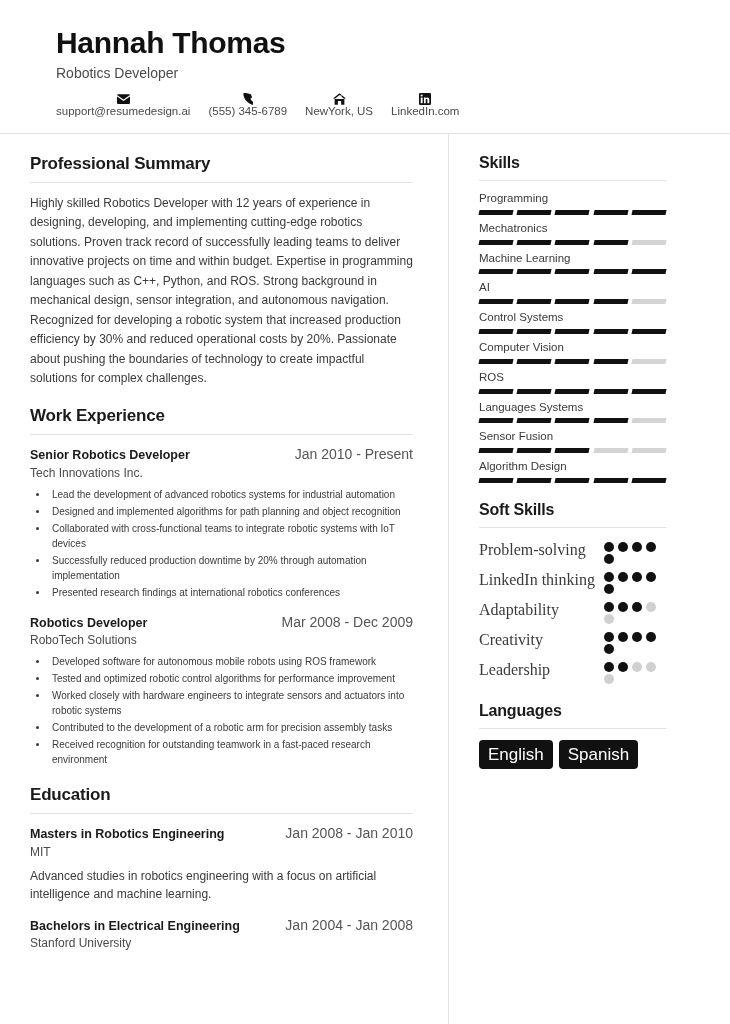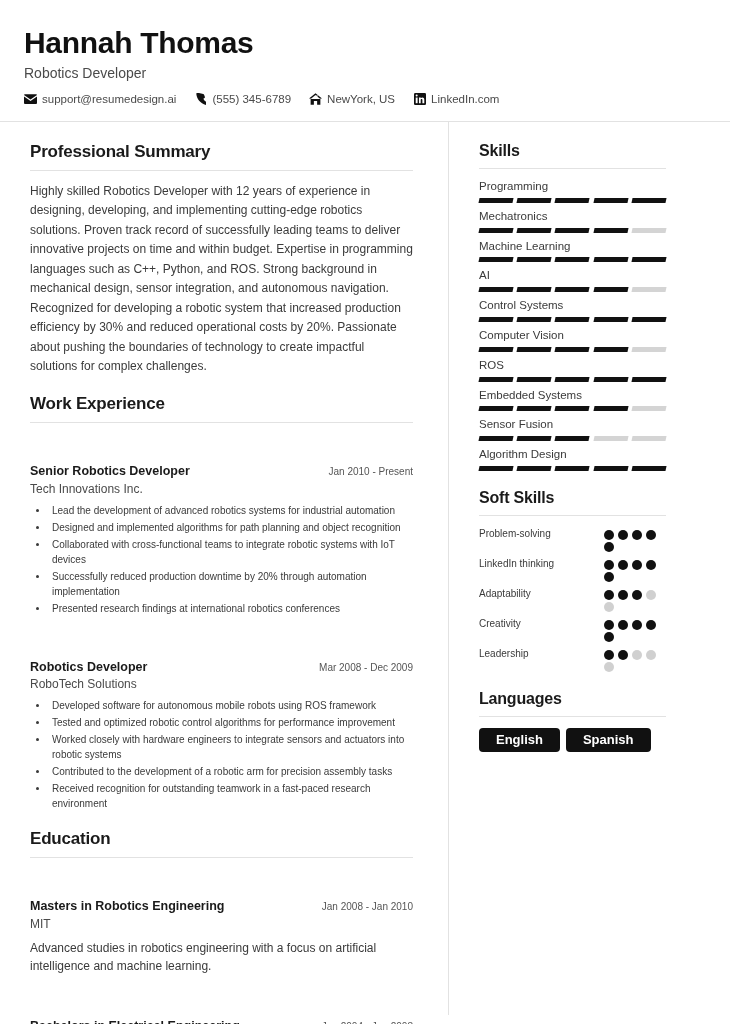--- a/index.html
+++ b/index.html
@@ -9,21 +9,21 @@
     height: 1024px;
     background: #ffffff;
     font-family: "Liberation Sans", sans-serif;
     color: #333333;
     overflow: hidden;
   }
   .page { width: 730px; height: 1024px; position: relative; background:#fff; }
 
   
   .header {
-    padding: 26px 40px 16px 24px;
+    padding: 26px 40px 16px 56px;
     border-bottom: 1px solid #e2e2e2;
   }
   .name {
     font-size: 30px;
     font-weight: bold;
     color: #111111;
     letter-spacing: -0.3px;
     line-height: 1.1;
     margin: 0 0 6px 0;
   }
@@ -34,21 +34,21 @@
     font-weight: normal;
   }
   .contact-row {
     display: flex;
     align-items: center;
     flex-wrap: wrap;
     gap: 18px;
     font-size: 11.5px;
     color: #4a4a4a;
   }
-  .contact-item { display: flex; align-items: center; gap: 5px; white-space: nowrap; }
+  .contact-item { display: flex; align-items: center; white-space: nowrap; flex-direction: column; }
   .contact-item .ico { display:inline-flex; align-items:center; justify-content:center; width: 13px; height: 12px; color:#111; }
   .contact-item .ico svg { display:block; }
 
   
   .body-cols {
     display: flex;
     align-items: stretch;
     height: 893px;
   }
   .col-main {
@@ -94,24 +94,23 @@
     justify-content: space-between;
     align-items: baseline;
   }
   .entry-title {
     font-size: 12.5px;
     font-weight: bold;
     color: #1a1a1a;
     line-height: 1.3;
   }
   .entry-date {
-    font-size: 10px;
+    font-size: 14px;
     color: #555555;
     white-space: nowrap;
-    margin-top: 32px;
   }
   .entry-org {
     font-size: 12px;
     color: #4a4a4a;
     margin-top: 1px;
     line-height: 1.35;
   }
   .bullets {
     margin: 6px 0 0 0;
     padding-left: 19px;
@@ -154,24 +153,25 @@
 
   
   .soft-row {
     display: flex;
     align-items: flex-start;
     justify-content: space-between;
     gap: 8px;
     margin-bottom: 5px;
   }
   .soft-name {
-    font-size: 10px;
+    font-size: 16px;
     color: #3a3a3a;
     line-height: 1.35;
     white-space: nowrap;
+    font-family: Liberation Serif, serif;
   }
   .dots {
     display: flex;
     flex-wrap: wrap;
     width: 62px;
     margin-top: 3px;
     row-gap: 2px;
   }
   .dot {
     width: 10px;
@@ -180,23 +180,23 @@
     background: #d0d0d0;
     margin-right: 4px;
   }
   .dot.on { background: #111111; }
 
   
   .lang-wrap { display: flex; flex-wrap: wrap; gap: 6px; }
   .lang-chip {
     background: #111111;
     color: #ffffff;
-    font-size: 13px;
-    font-weight: bold;
-    padding: 4px 17px;
+    font-size: 17px;
+    font-weight: normal;
+    padding: 4px 9px;
     border-radius: 4px;
     line-height: 1.25;
   }
 </style>
 </head>
 <body>
 
 <div class="page">
 
   <div class="header">
@@ -380,21 +380,21 @@
               <div class="skill-name">ROS</div>
               <div class="skill-bar">
                 <span class="seg on"></span>
                 <span class="seg on"></span>
                 <span class="seg on"></span>
                 <span class="seg on"></span>
                 <span class="seg on"></span>
               </div>
             </div>
             <div class="skill-row">
-              <div class="skill-name">Embedded Systems</div>
+              <div class="skill-name">Languages Systems</div>
               <div class="skill-bar">
                 <span class="seg on"></span>
                 <span class="seg on"></span>
                 <span class="seg on"></span>
                 <span class="seg on"></span>
                 <span class="seg"></span>
               </div>
             </div>
             <div class="skill-row">
               <div class="skill-name">Sensor Fusion</div>

